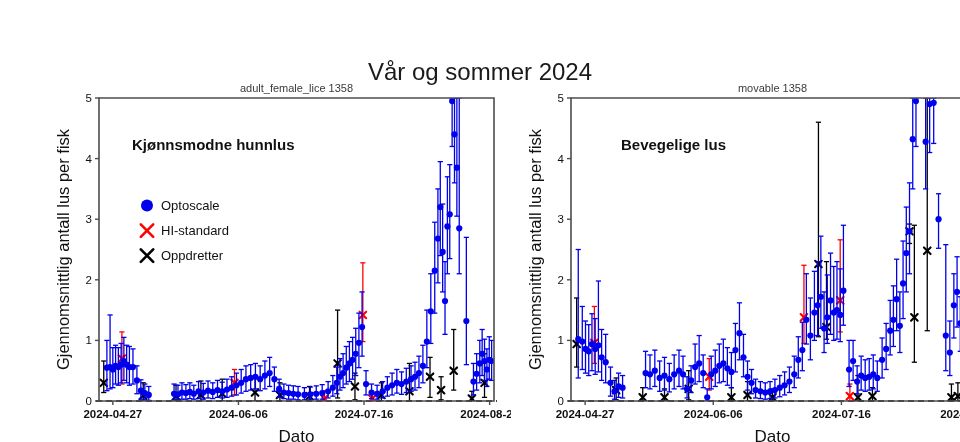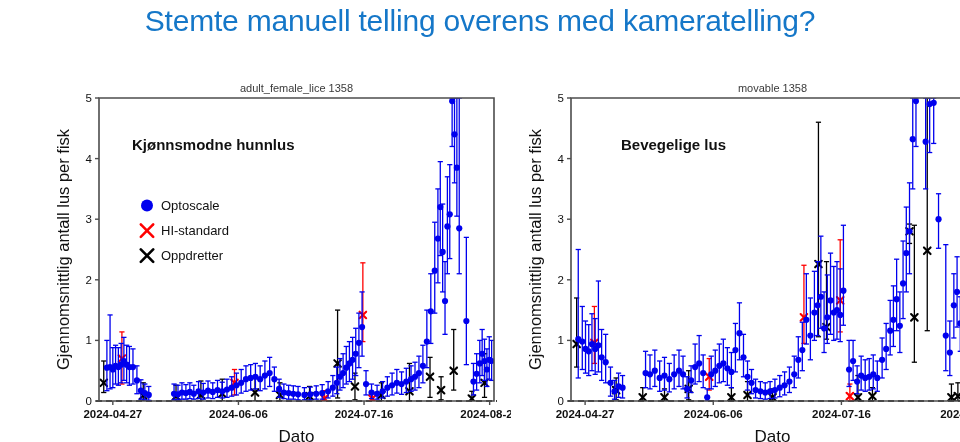--- a/index.html
+++ b/index.html
@@ -44,21 +44,21 @@
   .panel-annot{font-size:15px;font-weight:bold;fill:#111;font-family:"Liberation Sans",sans-serif;}
   .legend-txt{font-size:13px;fill:#111;font-family:"Liberation Sans",sans-serif;}
   .spine{fill:none;stroke:#4d4d4d;stroke-width:1.6;}
   .zeroline{stroke:#000;stroke-width:1.6;stroke-dasharray:6 4;}
 </style>
 </head>
 <body>
 
 <div id="slide">
 
-  <div class="main-title">Stemte manuell telling overens med kameratelling?</div>
+  <div class="sub-title">Vår og sommer 2024</div>
 
   <div class="panel left">
     <svg id="svg0" width="480" height="362" viewBox="0 0 480 362">
         <text x="265.5" y="12" text-anchor="middle" class="ax-title">adult_female_lice 1358</text>
         <line x1="65" x2="466" y1="321" y2="321" class="zeroline"></line>
         <line x1="68" x2="64" y1="321" y2="321" stroke="#4d4d4d" stroke-width="1.4"></line>
         <text x="61" y="325" text-anchor="end" class="ax-tick">0</text>
         <line x1="68" x2="64" y1="260.4" y2="260.4" stroke="#4d4d4d" stroke-width="1.4"></line>
         <text x="61" y="264.4" text-anchor="end" class="ax-tick">1</text>
         <line x1="68" x2="64" y1="199.8" y2="199.8" stroke="#4d4d4d" stroke-width="1.4"></line>

